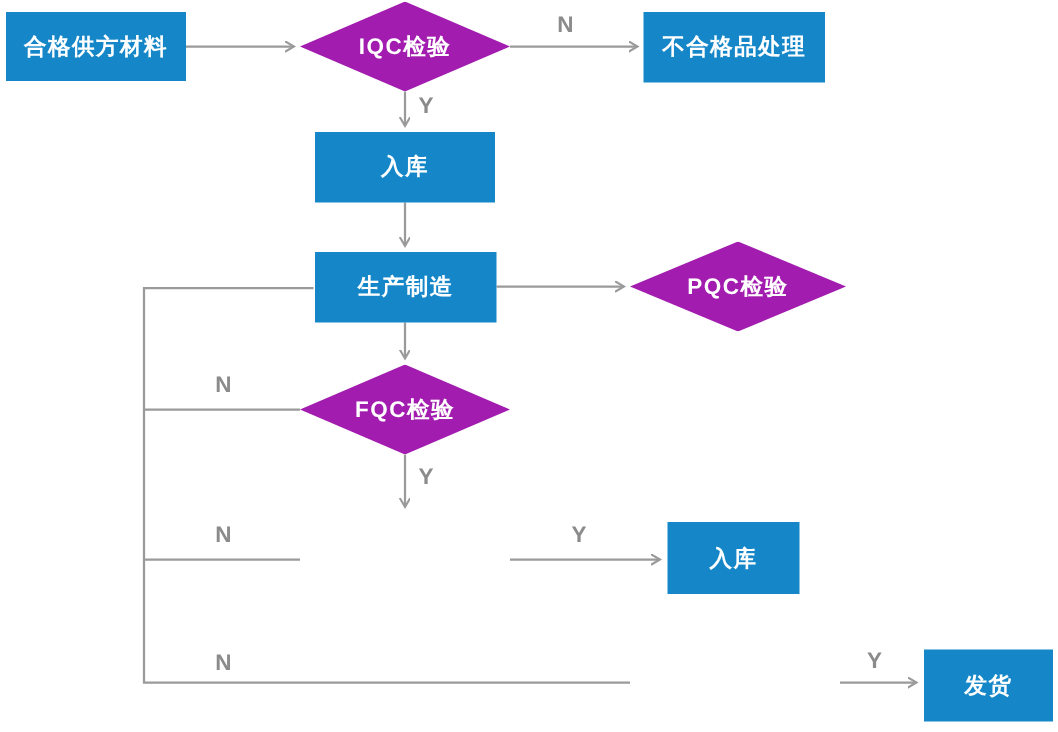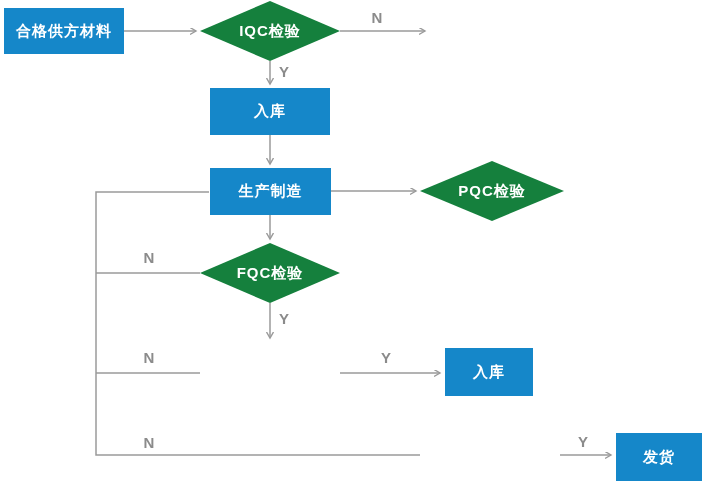--- a/index.html
+++ b/index.html
@@ -26,21 +26,21 @@
   }
   .node .node-label {
     color: #ffffff;
     font-weight: bold;
     font-size: 15px;
     letter-spacing: 1px;
     white-space: nowrap;
   }
   .rect { background: #1587c9; }
   .diamond {
-    background: #15803d;
+    background: #a21caf;
     clip-path: polygon(50% 0%, 100% 50%, 50% 100%, 0% 50%);
   }
   .edge-label {
     position: absolute;
     transform: translate(-50%, -50%);
     color: #8b8b8b;
     font-weight: bold;
     font-size: 15px;
     line-height: 1;
   }
@@ -73,20 +73,23 @@
   </svg>
 
   <div class="node rect" style="left:4px; top:8px; width:120px; height:46px">
     <span class="node-label">合格供方材料</span>
   </div>
 
   <div class="node diamond" style="left:200px; top:1px; width:140px; height:60px">
     <span class="node-label">IQC检验</span>
   </div>
 
+  <div class="node rect" style="left:429px; top:8px; width:121px; height:47px">
+    <span class="node-label">不合格品处理</span>
+  </div>
 
   <div class="node rect" style="left:210px; top:88px; width:120px; height:47px">
     <span class="node-label">入库</span>
   </div>
 
   <div class="node rect" style="left:210px; top:168px; width:121px; height:47px">
     <span class="node-label">生产制造</span>
   </div>
 
   <div class="node diamond" style="left:420px; top:161px; width:144px; height:60px">

